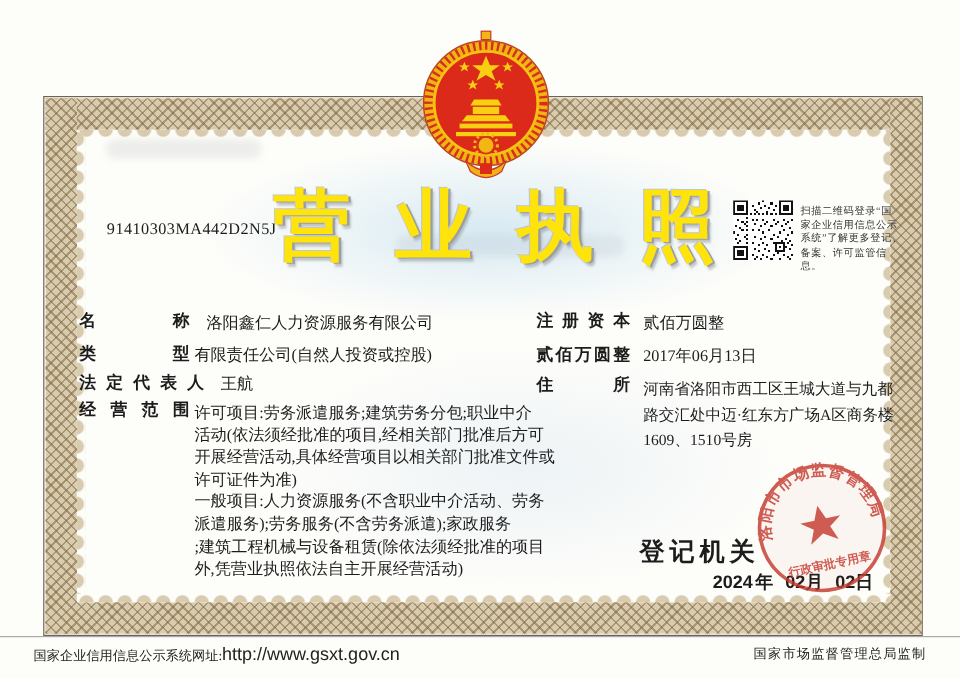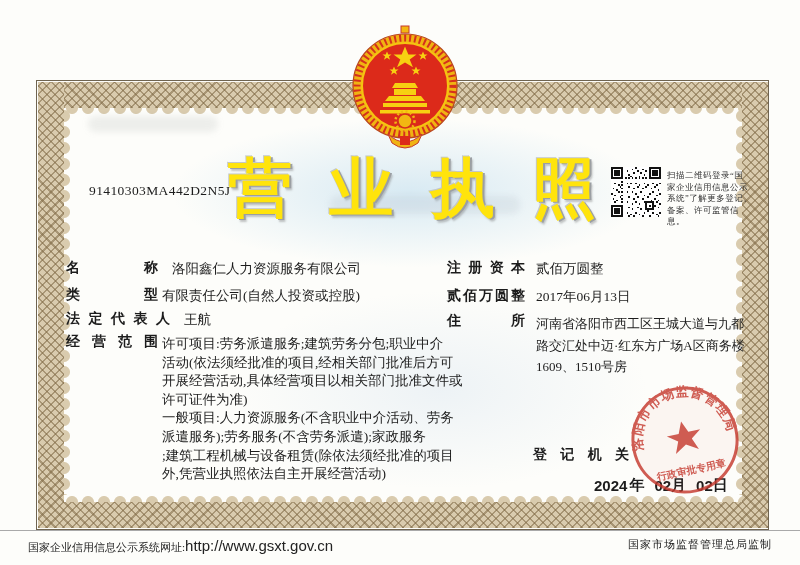--- a/index.html
+++ b/index.html
@@ -40,21 +40,21 @@
       font-family:"Liberation Sans","DejaVu Sans",sans-serif;
       text-shadow:-1px -1px 0 #c3c7c9, 2px 1px 0 #9b9fa3, 3px 3px 2px rgba(130,130,130,.45);}
   .qr-caption{font-size:8.5px;line-height:11.6px;color:#333;white-space:pre-line;
       letter-spacing:.5px;}
   
   .lab{font-weight:bold;font-size:14px;display:block;text-align:justify;text-align-last:justify;}
   .lab-l{width:92px;}
   .lab-r{width:78px;}
   .val{font-size:13.5px;white-space:pre-line;line-height:18.6px;}
   .val-addr{font-size:13px;line-height:21.5px;width:228px;}
-  .reg-lab{font-weight:bold;font-size:14px;width:96px;display:block;
+  .reg-lab{font-weight:bold;font-size:21px;width:96px;display:block;
       text-align:justify;text-align-last:justify;}
   .date-line{display:flex;align-items:center;font-weight:bold;font-size:15px;}
   .date-num{font-family:"Liberation Sans","DejaVu Sans",sans-serif;font-size:15px;font-weight:bold;}
   .gap10{margin-left:10px;} .gap2{margin-left:2px;}
   
   .footer-rule{left:0;top:530px;width:800px;border-top:1px solid #a9a9a9;}
   .footer-text{font-size:11px;color:#222;}
   .seal-svg{pointer-events:none;}
 </style>
 </head>

